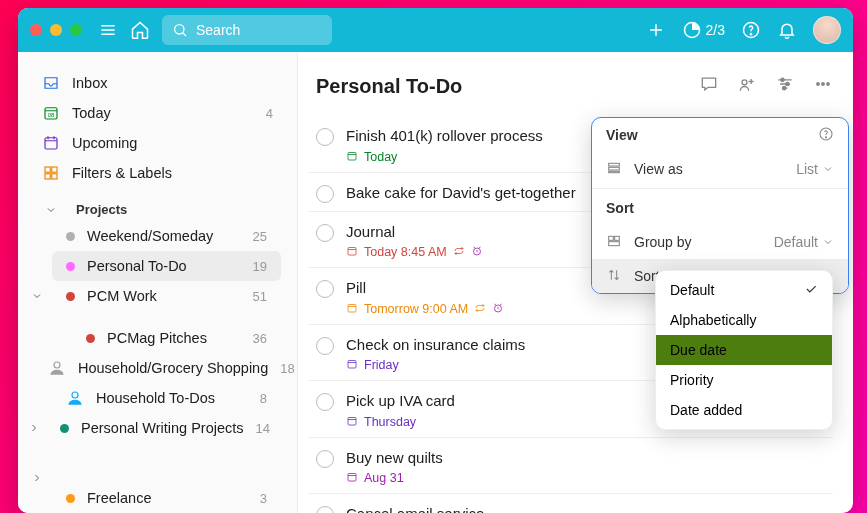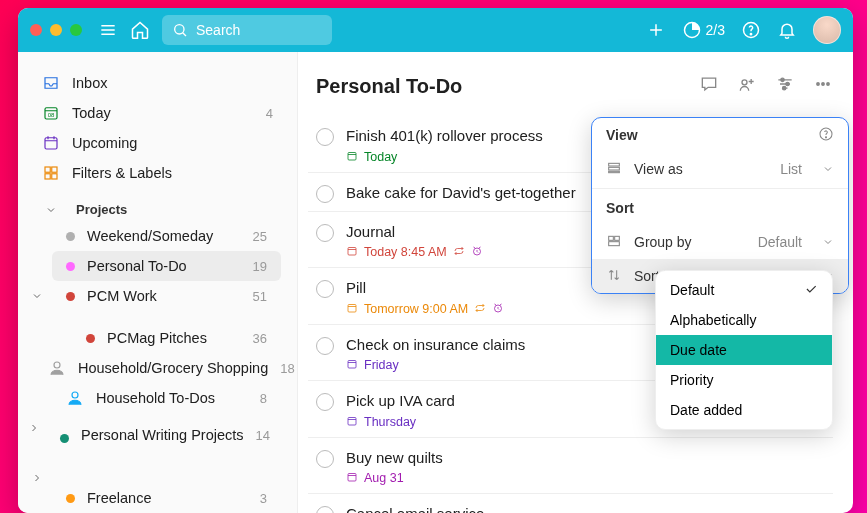--- a/index.html
+++ b/index.html
@@ -49,27 +49,27 @@
   .future{color:#692fc2;}
   .gray{color:#a21caf;}
   .mini-icon svg{width:12px;height:12px;stroke:currentColor;fill:none;stroke-width:1.6;vertical-align:-1px;}
 
   .popover{ position:absolute; top:65px; right:4px; width:258px; background:#fff; border-radius:10px; box-shadow:0 6px 24px rgba(0,0,0,.18); border:1px solid #3b82f6; font-size:14px; color:#333; z-index:5; overflow:hidden;}
   .popover .sec-title{ height:34px; display:flex; align-items:center; padding:0 14px; font-weight:600;}
   .popover .sec-title.first{justify-content:space-between;}
   .popover .prow{height:34px;display:flex;align-items:center;padding:0 14px;gap:12px;cursor:pointer;}
   .popover .prow.active{background:#eee;}
   .popover .prow .plbl{flex:1;}
-  .popover .prow .pval{color:#888; display:flex; align-items:center; gap:20px;}
+  .popover .prow .pval{color:#888; display:flex; align-items:center; gap:4px;}
   .popover .picon svg{width:16px;height:16px;stroke:#888;fill:none;stroke-width:1.6;}
   .popover hr{border:none;border-top:1px solid #eee; margin:2px 0;}
 
   .menu{ position:absolute; top:218px; right:20px; width:178px; background:#fff; border-radius:10px; box-shadow:0 6px 24px rgba(0,0,0,.18); border:1px solid #eee; font-size:14px; padding:4px 0; z-index:6;}
   .menu .mrow{height:30px;display:flex;align-items:center;padding:0 14px;cursor:pointer; justify-content:space-between;}
-  .menu .mrow:hover,.menu .mrow.hov{background:#14b8a6;}
+  .menu .mrow:hover,.menu .mrow.hov{background:#4d7c0f;}
   .menu .check svg{width:14px;height:14px;stroke:#333;stroke-width:2;fill:none;}
 </style>
 </head>
 <body>
 
 <div class="window">
   <div class="topbar">
     <div class="traffic">
       <span class="tr"></span>
       <span class="ty"></span>
@@ -237,21 +237,21 @@
             <span class="lbl">Household To-Dos</span>
      <span class="cnt">8</span>
           </div>
         </div>
         <div class="proj-line">
           <span class="caret-col">
             <svg viewBox="0 0 24 24" stroke="#666">
               <path d="M9 6l6 6-6 6"></path>
             </svg>
           </span>
-          <div class="proj-row" style="flex: 1 1 0%; align-items: flex-end;">
+          <div class="proj-row" style="flex: 1 1 0%;">
             <span class="dot" style="background:#158f74"></span>
             <span class="lbl">Personal Writing Projects</span>
      <span class="cnt">14</span>
           </div>
         </div>
         <div class="proj-line">
           <span class="caret-col">
             <svg viewBox="0 0 24 24" stroke="#666">
               <path d="M9 6l6 6-6 6"></path>
             </svg>

